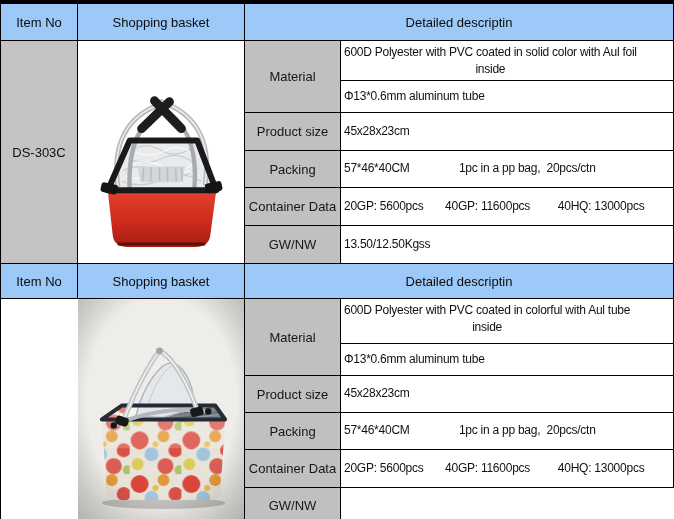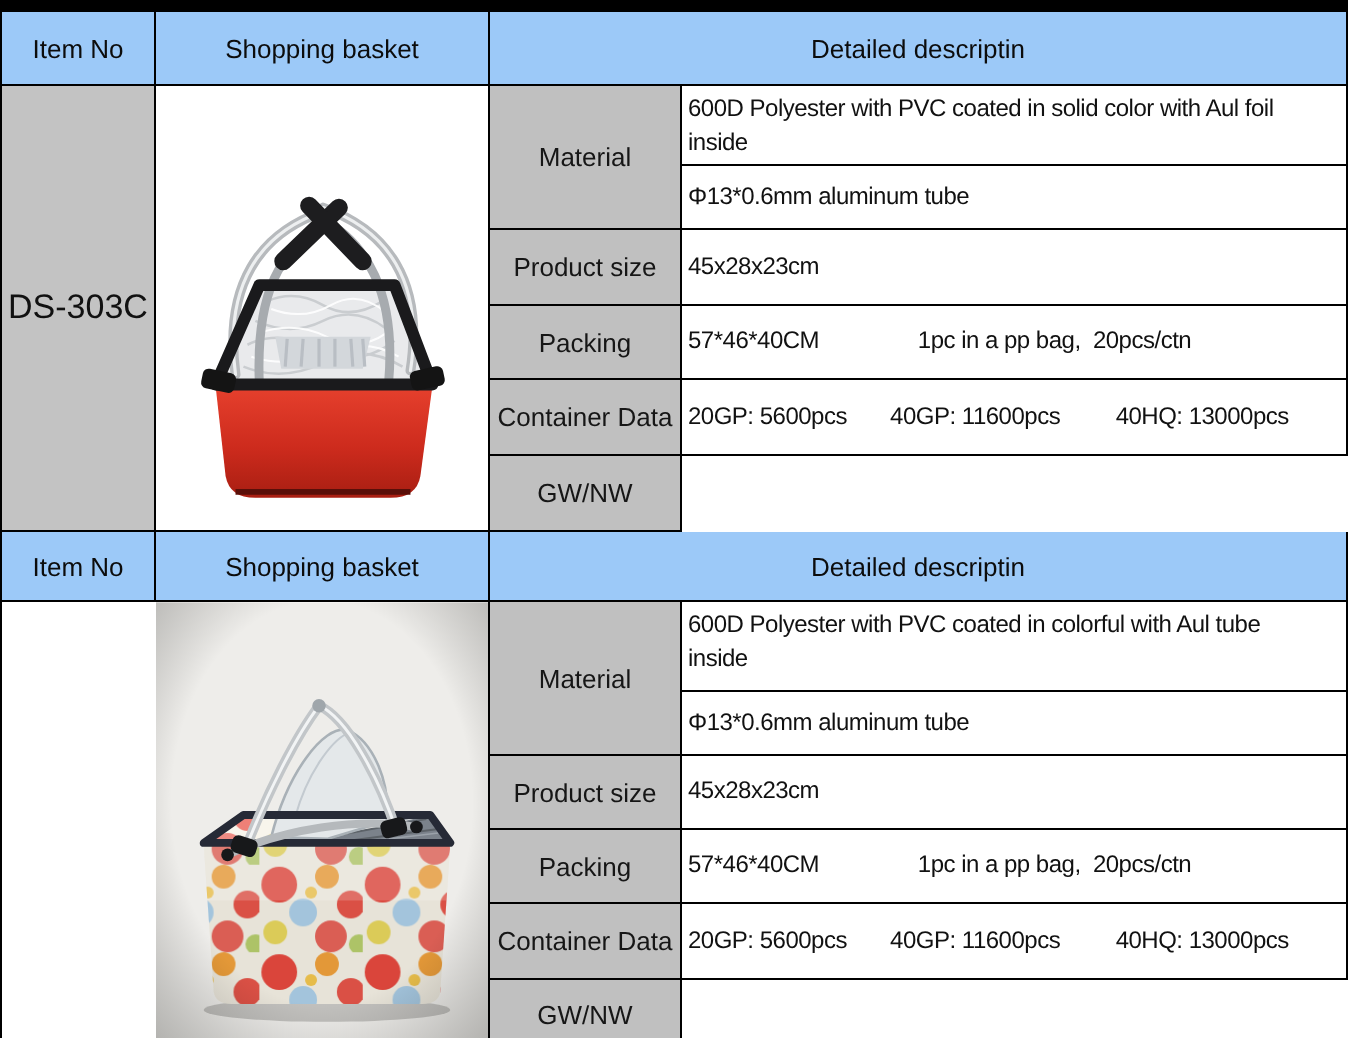--- a/index.html
+++ b/index.html
@@ -1,58 +1,58 @@
 <!DOCTYPE html>
 <html><head>
 <meta charset="utf-8">
 <style>
   * { margin:0; padding:0; box-sizing:border-box; }
   html,body { background:#ffffff; }
   .sheet {
     width:674px; height:519px;
-    border-left:1px solid #000; border-top:6px solid #000000;
+    border-left:1px solid #000; border-top:4px solid #000000;
     font-family:"Liberation Sans", sans-serif;
     color:#111; background:#fff;
   }
   .hdr-row { display:grid; grid-template-columns:77px 167px 429px; }
   .hdr-row.h1 { height:37px; }
   .hdr-row.h2 { height:35px; }
   .hdr-cell {
     background:#9CC9F8;
     border-right:1px solid #000; border-bottom:1px solid #000;
     display:flex; align-items:center; justify-content:center;
     font-size:13px; color:#0c0c0c;
   }
   .body-grid { display:grid; grid-template-columns:77px 167px 96px 333px; }
   .body-grid.p1 { height:223px; grid-template-rows:40px 32px 38px 37px 38px 38px; }
   .body-grid.p2 { height:224px; grid-template-rows:45px 32px 37px 37px 38px 35px; }
   .cell { border-right:1px solid #000; border-bottom:1px solid #000; }
   .itemno {
     grid-column:1; grid-row:1/7; background:#C3C3C3;
     display:flex; align-items:center; justify-content:center;
-    font-size:17px; position:relative;
+    font-size:13px; position:relative;
   }
   .artifact {
     position:absolute; left:0; top:2px; width:4px; height:33px;
     background:linear-gradient(180deg,#f0b257,#df8f3e);
   }
   .photo { grid-column:2; grid-row:1/7; background:#fff; overflow:hidden; }
   .photo svg { display:block; width:100%; height:100%; }
   .lbl {
     grid-column:3; background:#C0C0C0;
     display:flex; align-items:center; justify-content:center;
     font-size:13px; text-align:left; color:#161616;
   }
   .val {
     grid-column:4; background:#fff;
     font-size:12px; letter-spacing:-0.25px; line-height:1.45;
     padding:2px 3px; white-space:pre-wrap; overflow:hidden;
     display:flex; align-items:center;
   }
-  .val.top { align-items:flex-start; padding-top:3px; }
+  .val.top { align-items:flex-start; padding-top:3px;text-align:center; }
   .r1{grid-row:1;} .r2{grid-row:2;} .r3{grid-row:3;}
   .r4{grid-row:4;} .r5{grid-row:5;} .r6{grid-row:6;}
   .rspan12{grid-row:1/3;}
 </style>
 </head>
 <body>
 
 <div class="sheet">
 
   <div class="hdr-row h1">
@@ -121,20 +121,21 @@
     <div class="cell val top r1">600D Polyester with PVC coated in solid color with Aul foil
 inside</div>
     <div class="cell val r2">Φ13*0.6mm aluminum tube</div>
     <div class="cell lbl r3">Product size</div>
     <div class="cell val r3">45x28x23cm</div>
     <div class="cell lbl r4">Packing</div>
     <div class="cell val r4">57*46*40CM                1pc in a pp bag,  20pcs/ctn</div>
     <div class="cell lbl r5">Container Data</div>
     <div class="cell val r5">20GP: 5600pcs       40GP: 11600pcs         40HQ: 13000pcs</div>
     <div class="cell lbl r6">GW/NW</div>
+    <div class="cell val r6">13.50/12.50Kgss</div>
   </div>
 
   <div class="hdr-row h2">
     <div class="hdr-cell">Item No</div>
     <div class="hdr-cell">Shopping basket</div>
     <div class="hdr-cell">Detailed descriptin</div>
   </div>
 
   <div class="body-grid p2">
 

